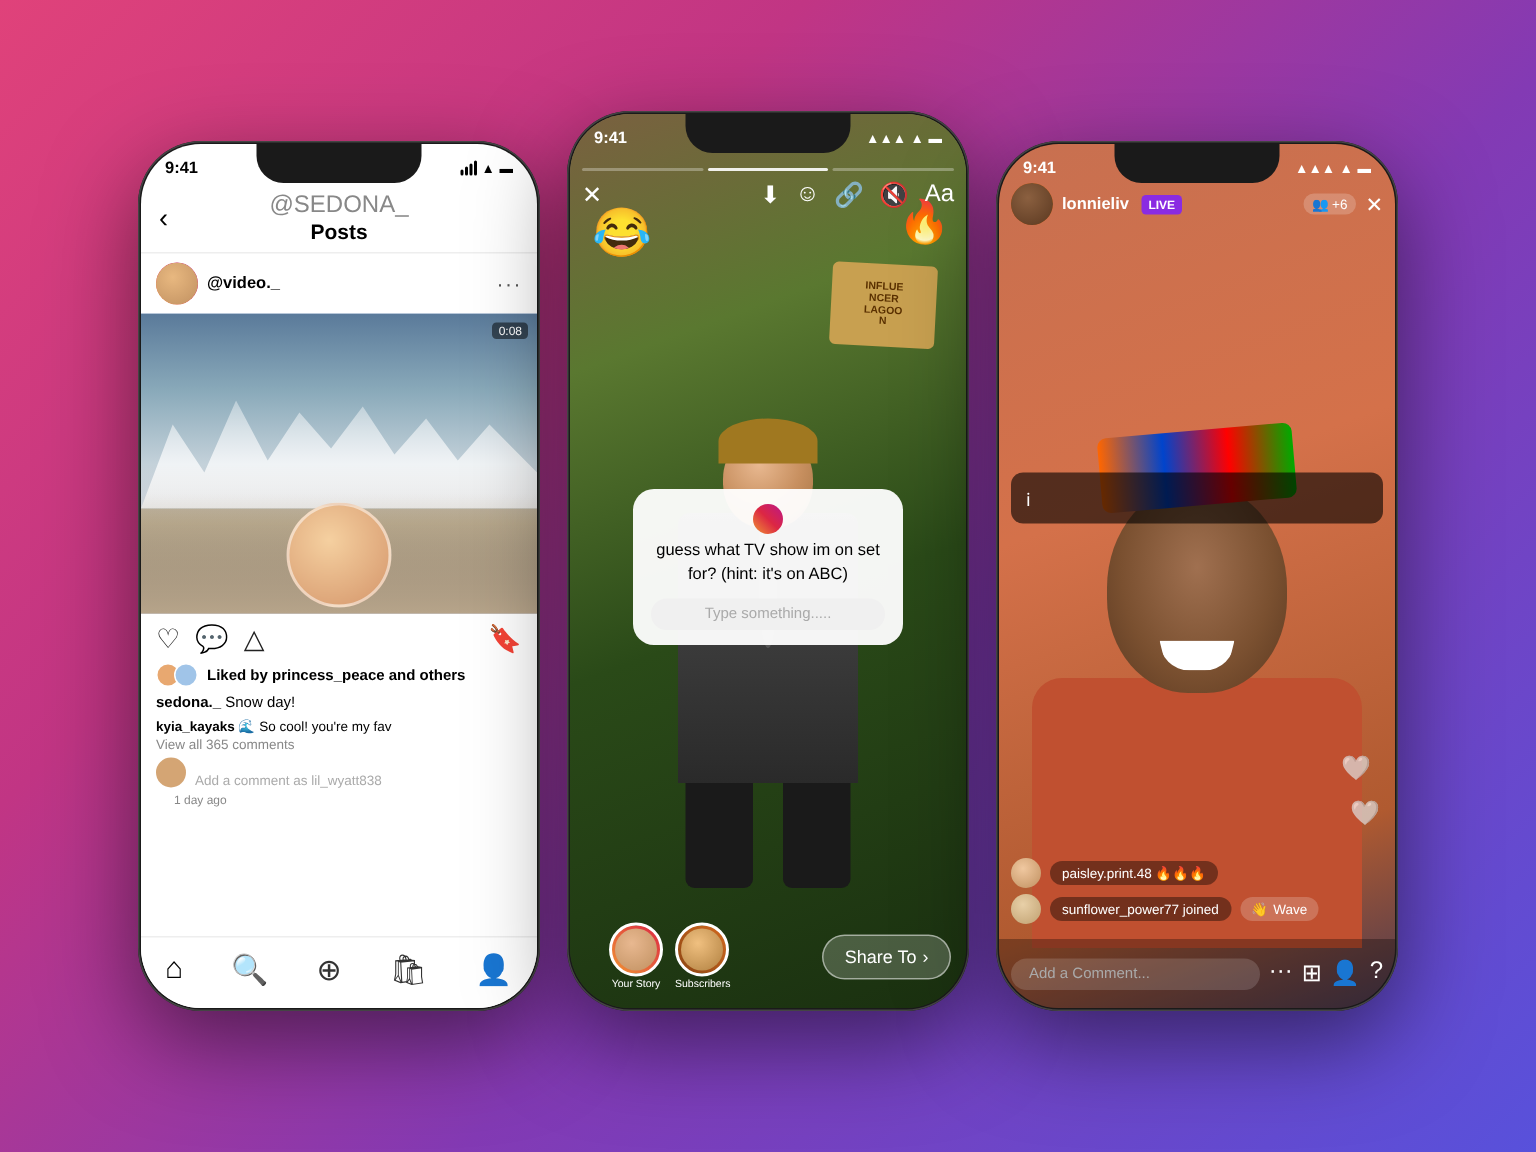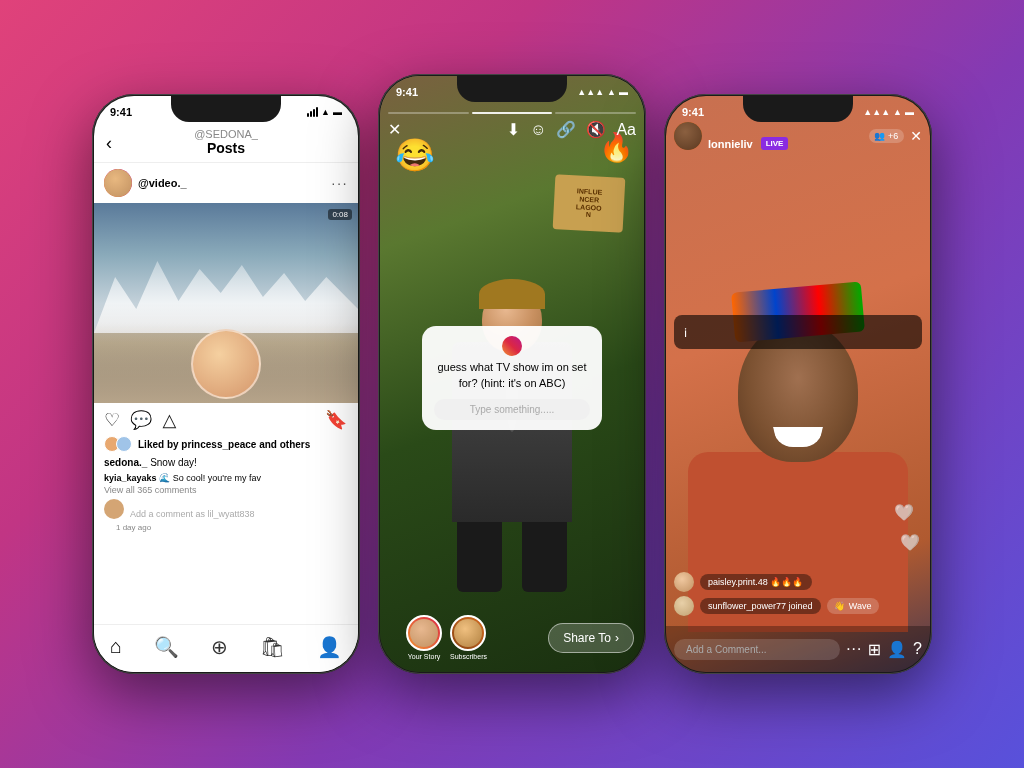--- a/index.html
+++ b/index.html
@@ -109,21 +109,21 @@
     }
 
     .posts-header {
       text-align: center;
       padding: 4px 0 6px;
       border-bottom: 1px solid #eee;
       position: relative;
     }
 
     .posts-username {
-      font-size: 11px;
+      font-size: 16px;
       color: #888;
       font-weight: 400;
     }
 
     .posts-title {
       font-size: 14px;
       font-weight: 700;
       color: #000;
     }
 
@@ -554,21 +554,21 @@
       top: 0; left: 0; right: 0;
       padding: 4px 8px;
       z-index: 10;
       display: flex;
       align-items: center;
       justify-content: space-between;
     }
 
     .live-user-info {
       display: flex;
-      align-items: flex-end;
+      align-items: center;
       gap: 6px;
     }
 
     .live-avatar {
       width: 28px;
       height: 28px;
       border-radius: 50%;
       background: linear-gradient(45deg, #8B4513, #D2691E);
       overflow: hidden;
     }

